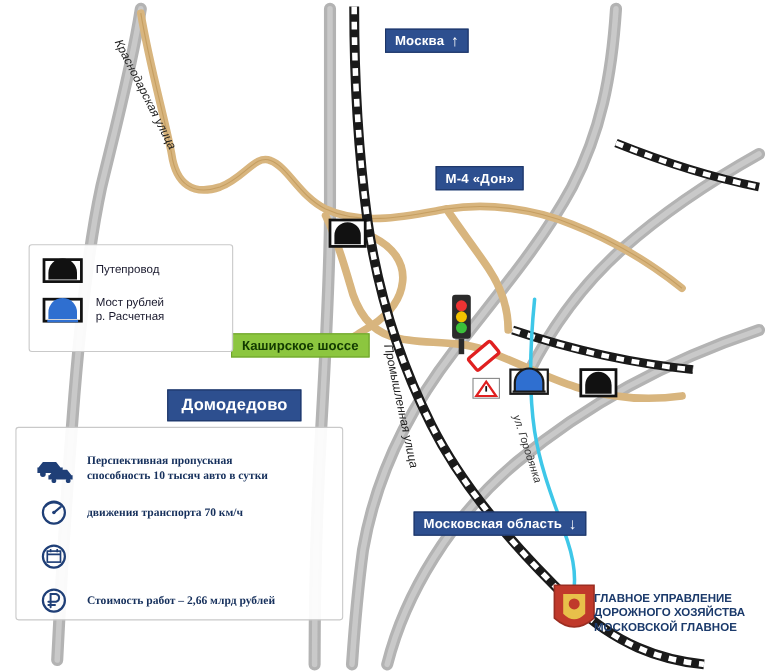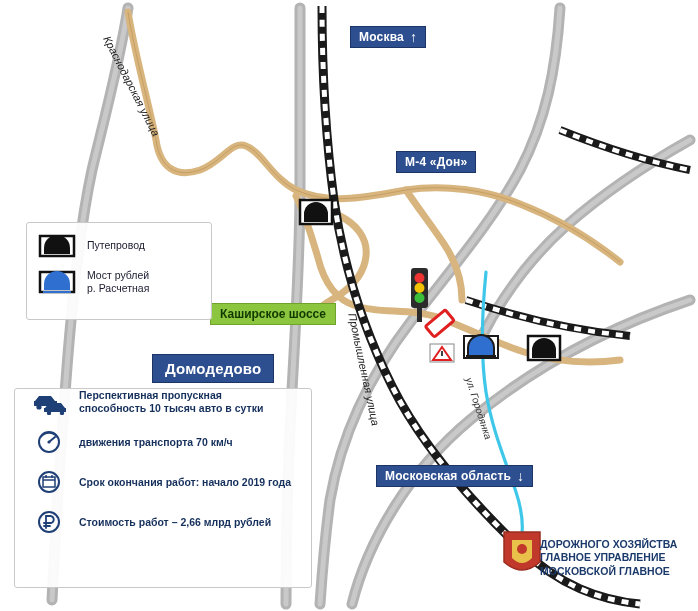--- a/index.html
+++ b/index.html
@@ -217,21 +217,21 @@
           <path d="M6,23 L34,23" stroke="#2f6fd0" stroke-width="2"></path>
         </svg>
       </div>
       <div class="legend-text">
         <div>Мост рублей</div>
         <div>р. Расчетная</div>
       </div>
     </div>
   </div>
 
-  <div class="panel facts" style="left:14px; top:388px; width:298px; height:200px; padding:0 14px;">
+  <div class="panel facts" style="left:14px; top:388px; width:298px; height:176px; padding:24px 14px;font-family:Liberation Serif, serif;">
 
     <div class="legend-row">
       <div class="icon-box">
         <svg width="40" height="26" viewBox="0 0 40 26">
           <path d="M6,12 L10,7 L22,7 L26,12 L28,12 L28,17 L5,17 L5,12 Z" fill="#1f3f77"></path>
           <circle cx="10" cy="18" r="2.6" fill="#1f3f77"></circle>
             <circle cx="23" cy="18" r="2.6" fill="#1f3f77"></circle>
           <path d="M16,19 L20,14 L32,14 L36,19 L37,19 L37,23 L15,23 L15,19 Z" fill="#1f3f77"></path>
           <circle cx="20" cy="24" r="2.2" fill="#1f3f77"></circle>
             <circle cx="33" cy="24" r="2.2" fill="#1f3f77"></circle>
@@ -259,33 +259,32 @@
 
     <div class="legend-row">
       <div class="icon-box">
         <svg width="40" height="26" viewBox="0 0 40 26">
           <circle cx="20" cy="13" r="10" fill="none" stroke="#1f3f77" stroke-width="2"></circle>
           <rect x="14" y="8" width="12" height="10" fill="none" stroke="#1f3f77" stroke-width="1.5"></rect>
           <path d="M14,11 L26,11" stroke="#1f3f77" stroke-width="1.5"></path>
           <path d="M17,6 L17,9 M23,6 L23,9" stroke="#1f3f77" stroke-width="1.5"></path>
         </svg>
       </div>
-      <div class="legend-text">Срок окончания работ: начало 2019 года</div>
     </div>
 
     <div class="legend-row" style="margin-bottom:1px;">
       <div class="icon-box">
         <svg width="40" height="26" viewBox="0 0 40 26">
           <circle cx="20" cy="13" r="10" fill="none" stroke="#1f3f77" stroke-width="2"></circle>
           <path d="M17,19 L17,7 L22,7 A3.6,3.6 0 0 1 22,14 L15,14 M15,17 L21,17" fill="none" stroke="#1f3f77" stroke-width="1.8" stroke-linecap="round"></path>
         </svg>
       </div>
       <div class="legend-text">Стоимость работ – 2,66 млрд рублей</div>
     </div>
   </div>
 
   <div class="lbl" style="left:540px; top:538px;">
+    <div class="logo-text">ГЛАВНОЕ УПРАВЛЕНИЕ</div>
     <div class="logo-text">ДОРОЖНОГО ХОЗЯЙСТВА</div>
-    <div class="logo-text">ГЛАВНОЕ УПРАВЛЕНИЕ</div>
     <div class="logo-text">МОСКОВСКОЙ ГЛАВНОЕ</div>
   </div>
 
 </div>
 
 </body></html>

